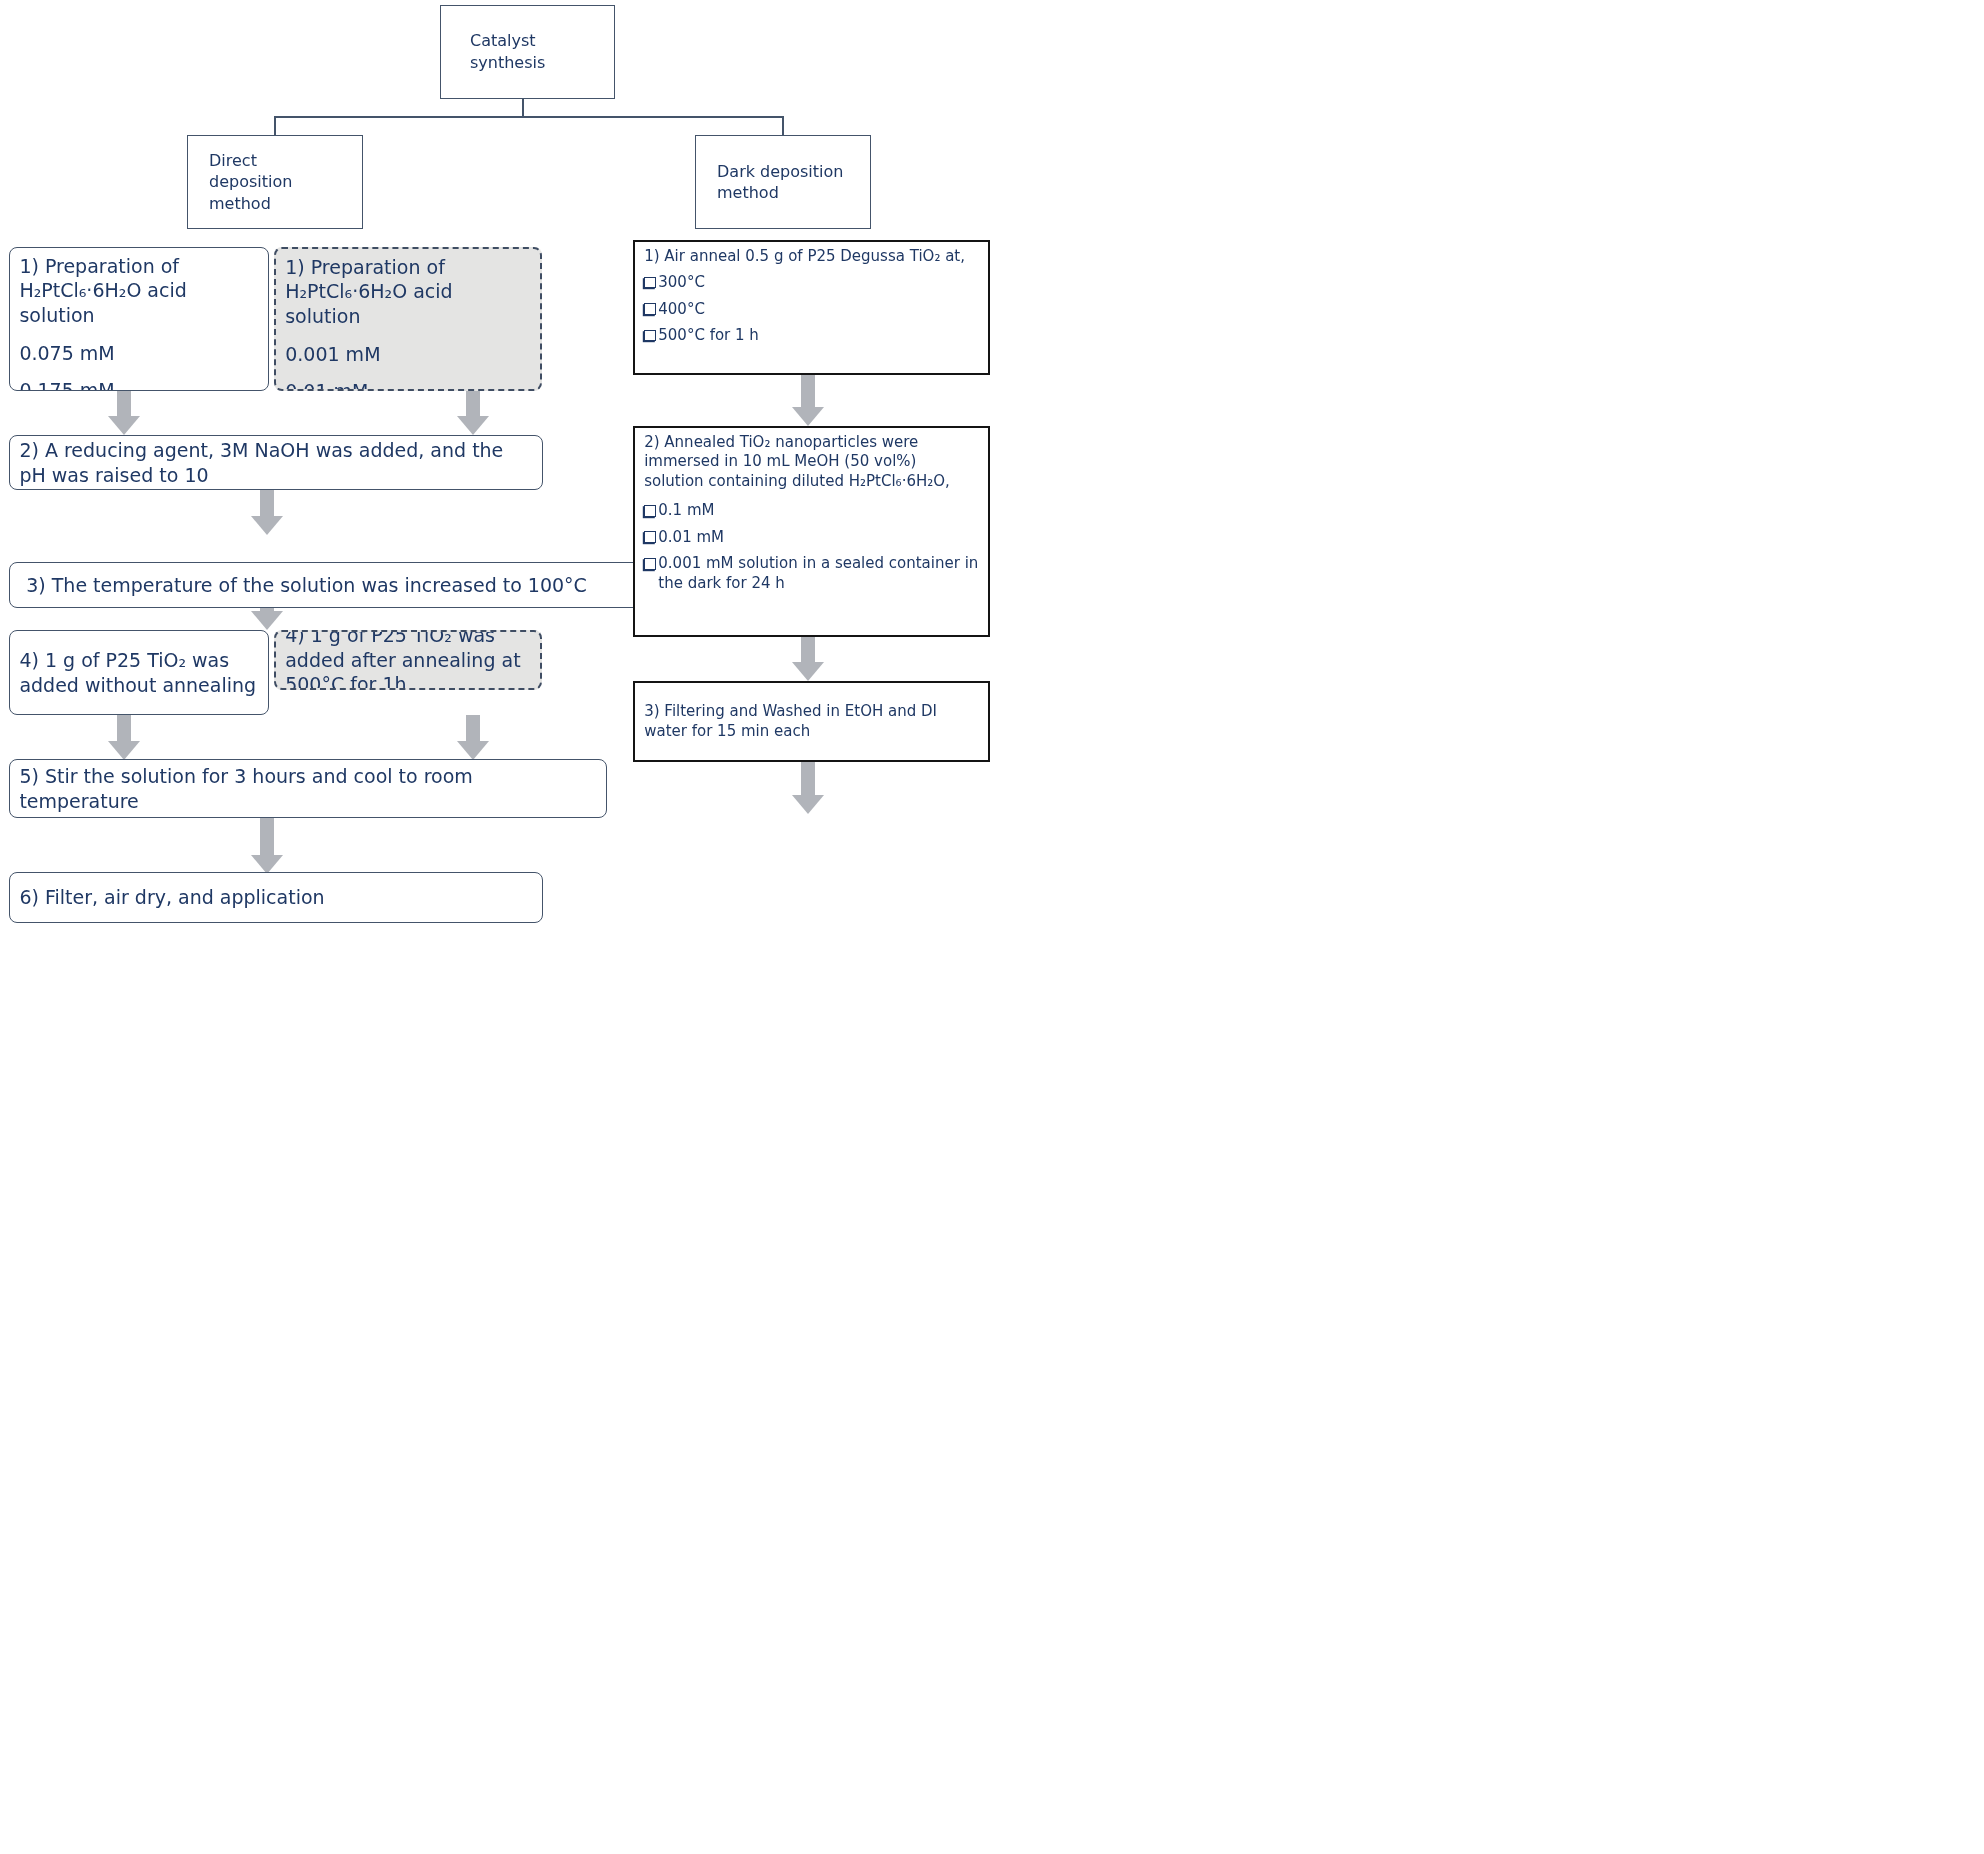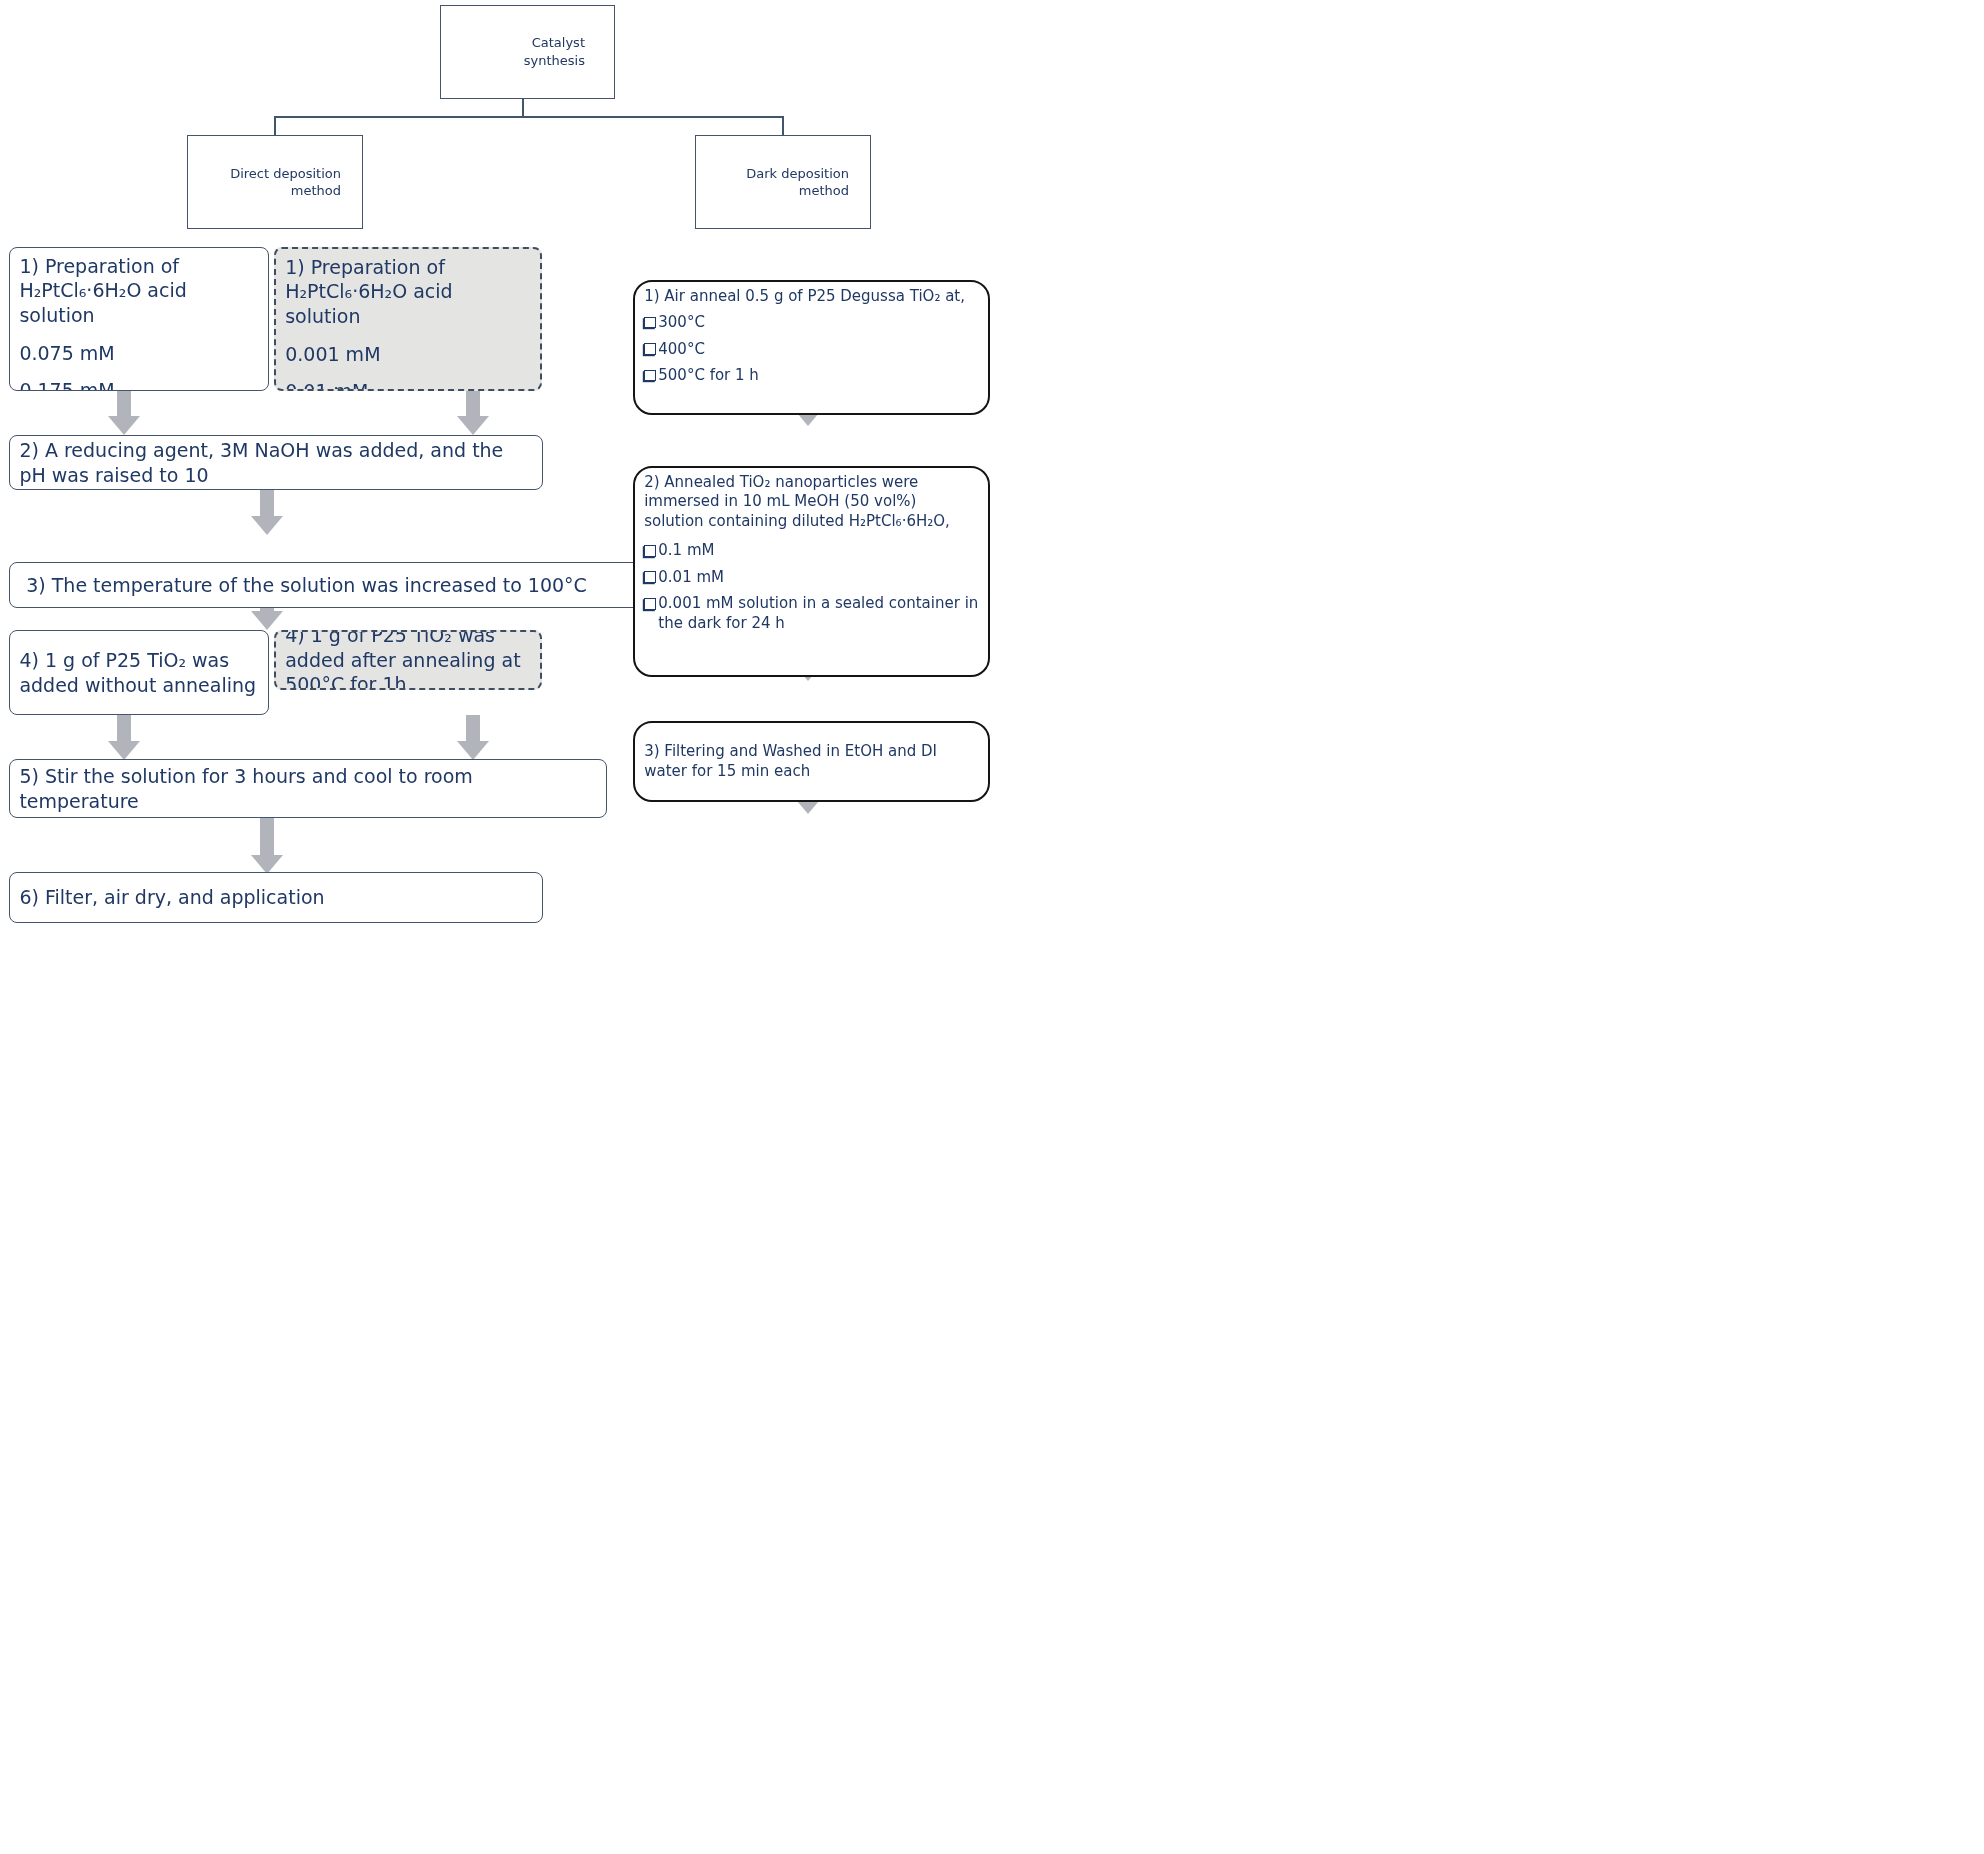--- a/index.html
+++ b/index.html
@@ -12,22 +12,22 @@
     color:#1f3864;
   }
   
   .line{position:absolute;background:#44546a;}
   
   .hdr-box{
     position:absolute;
     border:1.7px solid #44546a;
     background:#ffffff;
     display:flex;align-items:center;justify-content:center;
-    text-align:right;
-    font-size:13px;line-height:1.32;
+    text-align:left;
+    font-size:16px;line-height:1.32;
     z-index:2;
   }
   .hdr-box .inner{max-width:132px;}
   .hdr-box.root .inner{max-width:115px;}
   
   .step-box{
     position:absolute;
     border:1.7px solid #44546a;
     border-radius:8px;
     background:#ffffff;
@@ -40,28 +40,27 @@
   .step-box.centered{display:flex;flex-direction:column;justify-content:center;}
   
   .step-box.dashed{
     border:2.3px dashed #3f4d63;
     background:#e4e4e3;
   }
   
   .dark-box{
     position:absolute;
     border:2.3px solid #141414;
-    border-radius:19px;
+    border-radius:0;
     background:#ffffff;
     font-size:15px;line-height:1.3;
     padding:4.6px 9.2px;
     box-sizing:border-box;
     overflow:hidden;
     z-index:2;
-    margin-top:40px;
   }
   .dark-box.centered{display:flex;flex-direction:column;justify-content:center;}
   .opt-plain{margin:12.7px 0 0 0;}
   .opt-row{display:flex;align-items:flex-start;margin-top:7px;}
   .opt-row .cb{
     flex:0 0 auto;
     width:9.8px;height:9.8px;
     border:1.7px solid #1f3864;
     box-shadow:-1.2px 1.2px 0 0 #1f3864;
     margin:3.5px 2.3px 0 0;

